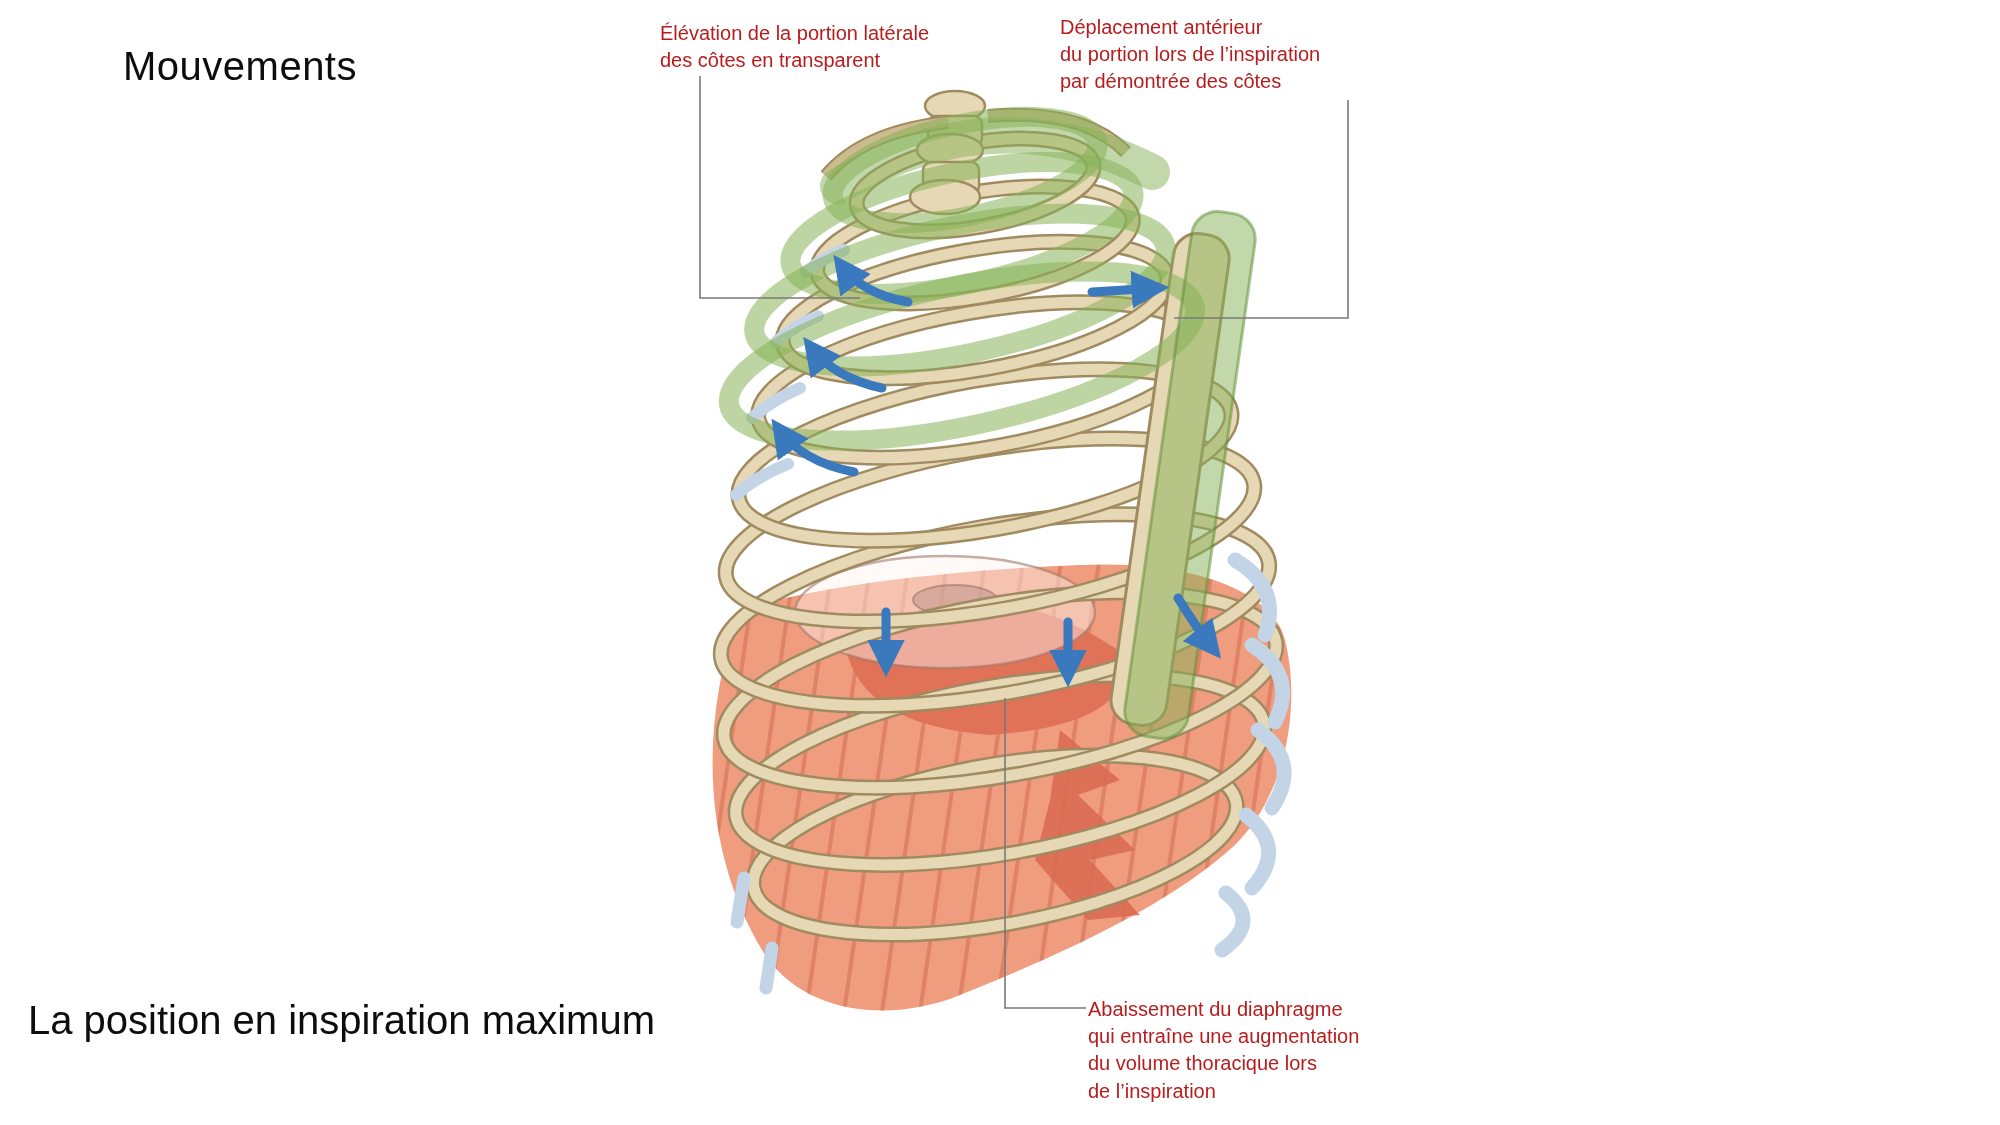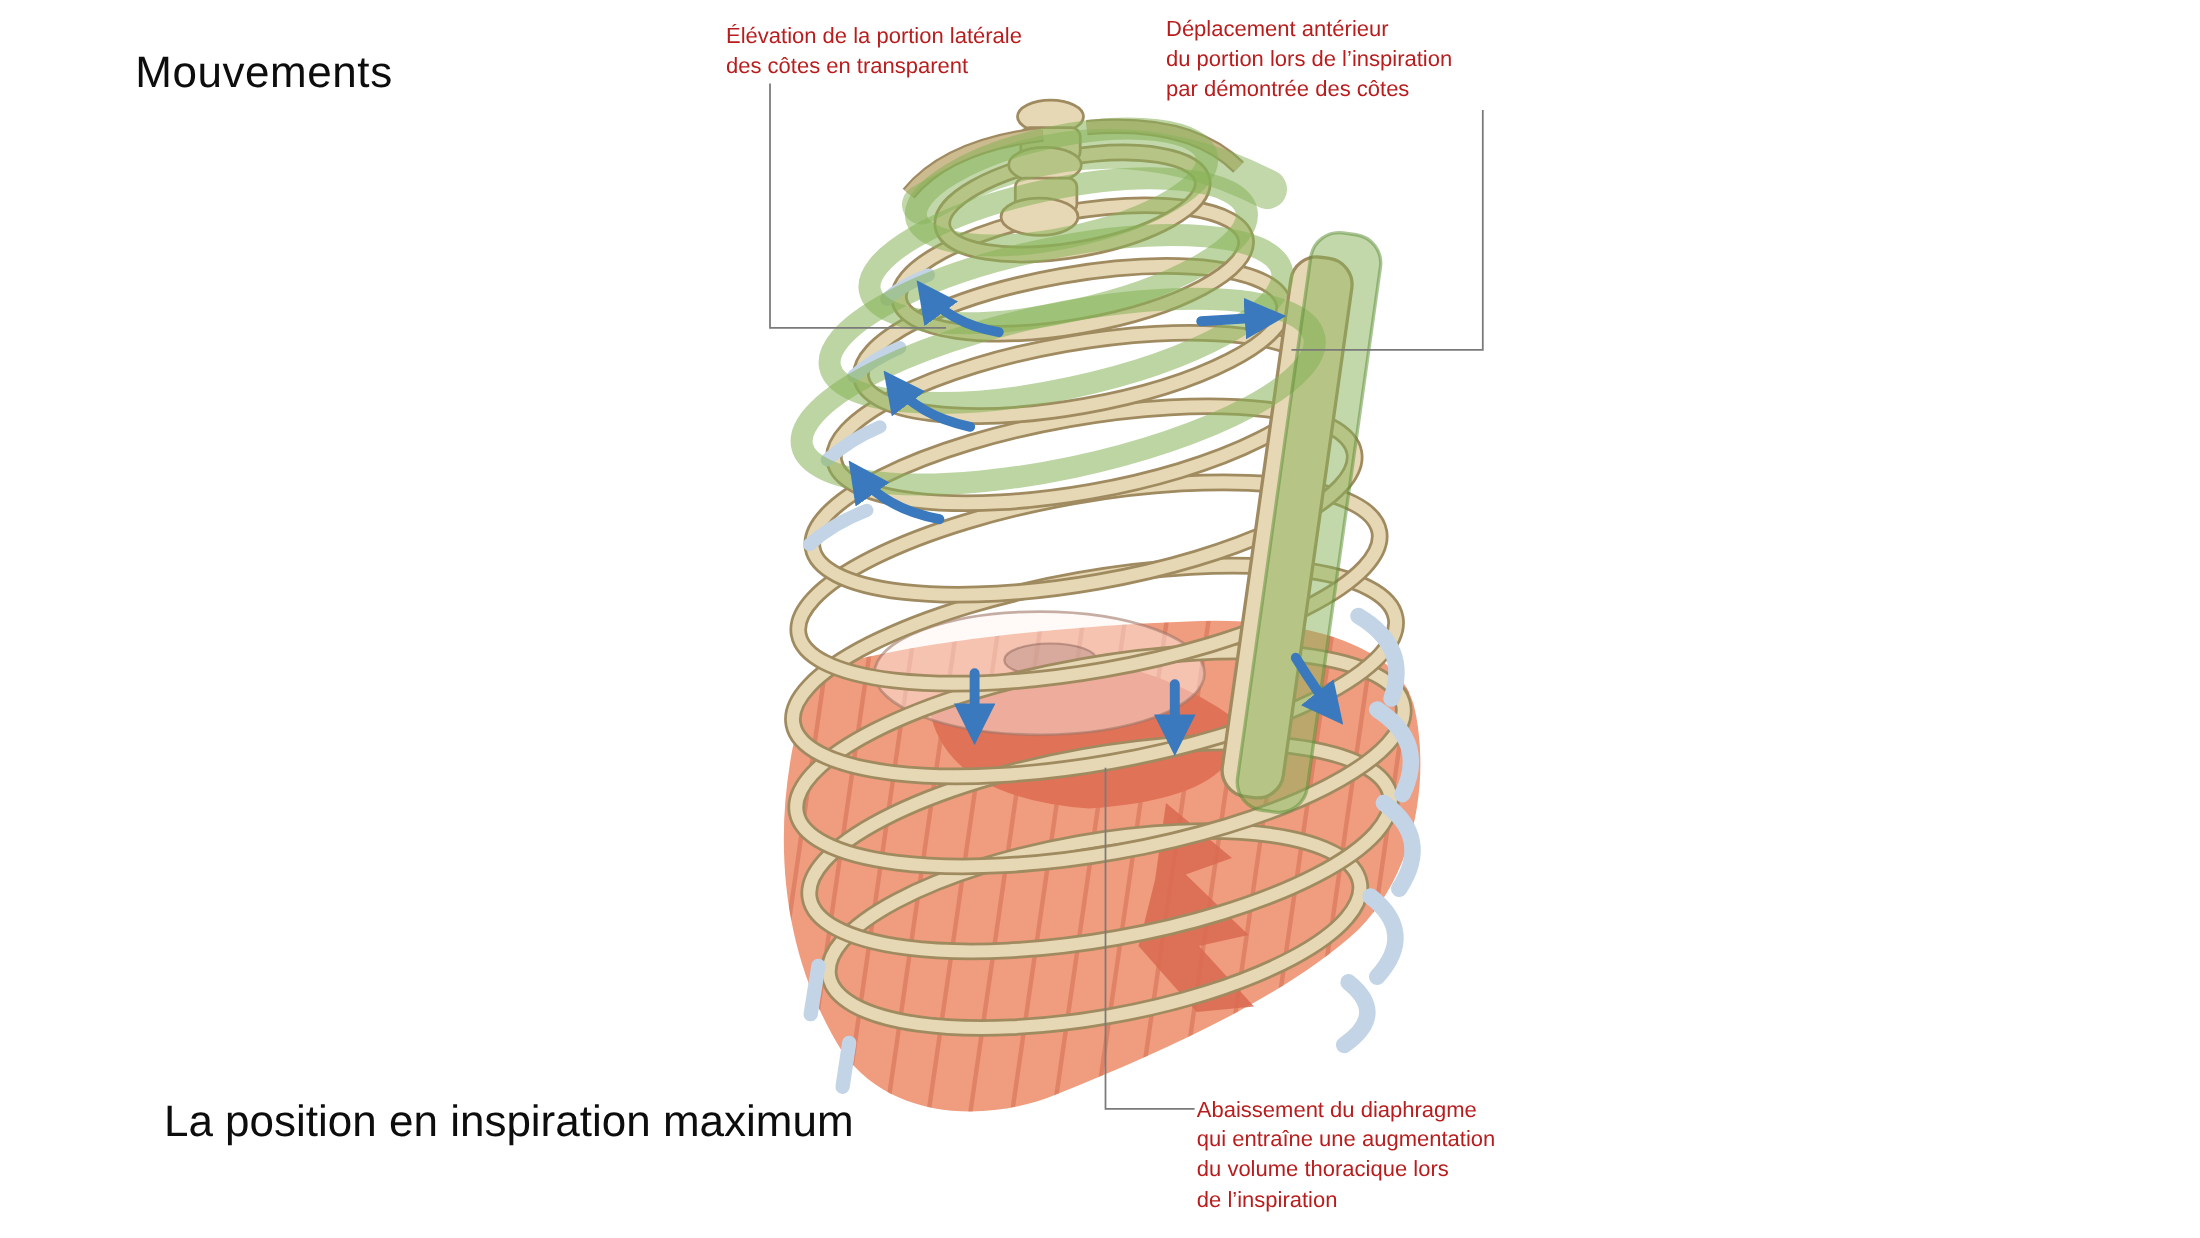--- a/index.html
+++ b/index.html
@@ -5,21 +5,21 @@
   html,body{margin:0;padding:0;background:#fff;}
   .canvas{
     position:relative;width:2000px;height:1125px;background:#ffffff;
     font-family:"Liberation Sans",sans-serif;overflow:hidden;color:#111;
   }
   .canvas svg{position:absolute;left:0;top:0;width:2000px;height:1125px;}
   .title{
     position:absolute;left:95px;top:44px;font-size:40px;letter-spacing:.5px;color:#0d0d0d;margin-left:28px;
   }
   .caption{
-    position:absolute;left:28px;top:992px;width:748px;text-align:right;
+    position:absolute;left:28px;top:992px;width:748px;text-align:left;
     font-size:40px;line-height:1.42;color:#0d0d0d;
   }
   .anno{position:absolute;font-size:20px;line-height:1.36;color:#b91c1c;}
   .anno.right{text-align:left;}
 </style>
 </head>
 <body>
 
 <div class="canvas">
 

